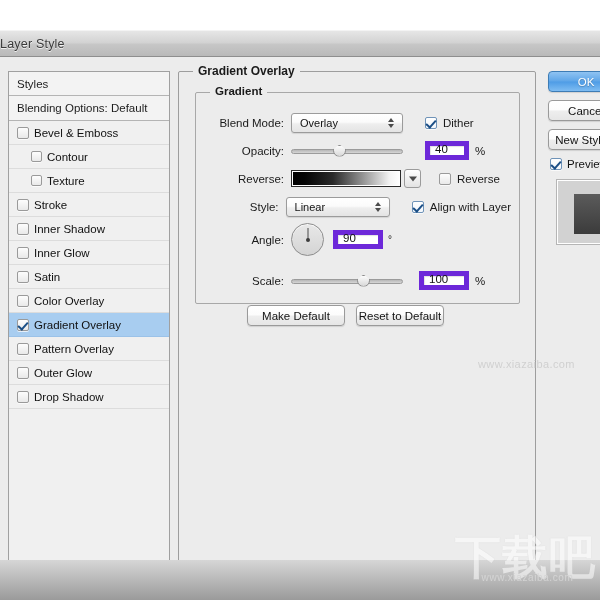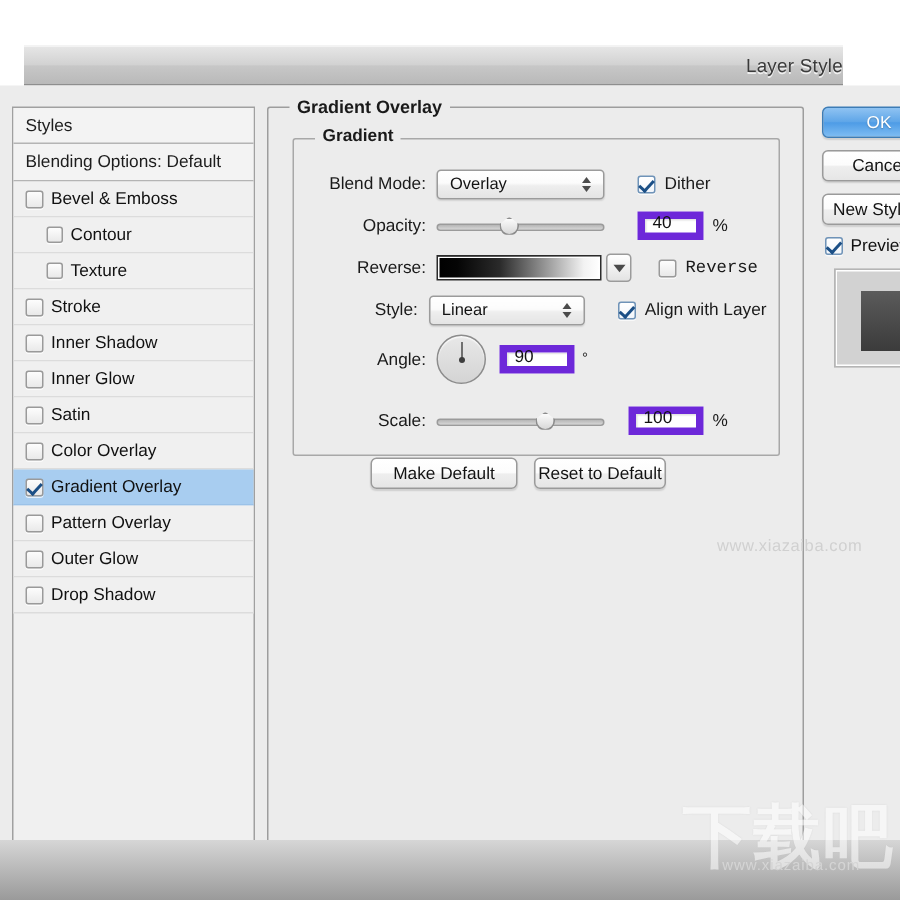--- a/index.html
+++ b/index.html
@@ -14,28 +14,28 @@
   #app {
     position: relative;
     width: 600px;
     height: 600px;
     background: #ffffff;
   }
 
   
   .titlebar {
     position: absolute;
-    left: 16px; top: 30px;
-    width: 546px; height: 27px;
+    left: 0; top: 30px;
+    width: 600px; height: 27px;
     background: linear-gradient(to bottom, #e6e6e6 0%, #d2d2d2 48%, #c7c7c7 52%, #b9b9b9 100%);
     border-top: 1px solid #f3f3f3;
     border-bottom: 1px solid #8e8e8e;
     display: flex;
     align-items: center;
-    justify-content: flex-end;
+    justify-content: flex-start;
   }
   .titlebar-text {
     font-size: 12.5px;
     color: #3a3a3a;
     font-weight: normal;
     letter-spacing: 0.2px;
     text-shadow: 0 1px 0 rgba(255,255,255,0.75);
   }
   .topstrip {
     position: absolute;
@@ -471,21 +471,21 @@
             <span>40</span>
           </div>
           <span class="unit">%</span>
         </div>
 
         <div class="row" style="left:10px; top:76px; width:305px;">
           <span class="field-label" style="width:78px;">Reverse:</span>
           <div class="grad-swatch" style="margin-left:7px;"></div>
           <div class="grad-arrow-btn"></div>
           <span class="cb" style="margin-left:18px;"></span>
-          <span class="field-label" style="margin-left:6px;font-family:Liberation Mono, monospace;">Reverse</span>
+          <span class="field-label" style="margin-left:6px;">Reverse</span>
         </div>
 
         <div class="row" style="left:10px; top:104px; width:305px;">
           <span class="field-label" style="width:78px;">Style:</span>
           <div class="popup" style="width:112px; margin-left:7px;">
             <span class="val">Linear</span>
             <span class="arrows"></span>
           </div>
           <span class="cb checked blue" style="margin-left:22px;"></span>
           <span class="field-label" style="margin-left:6px;">Align with Layer</span>

